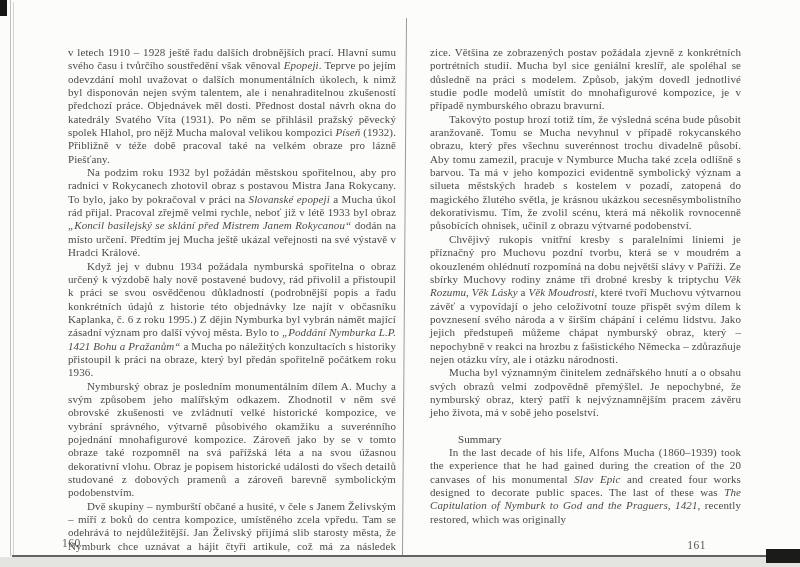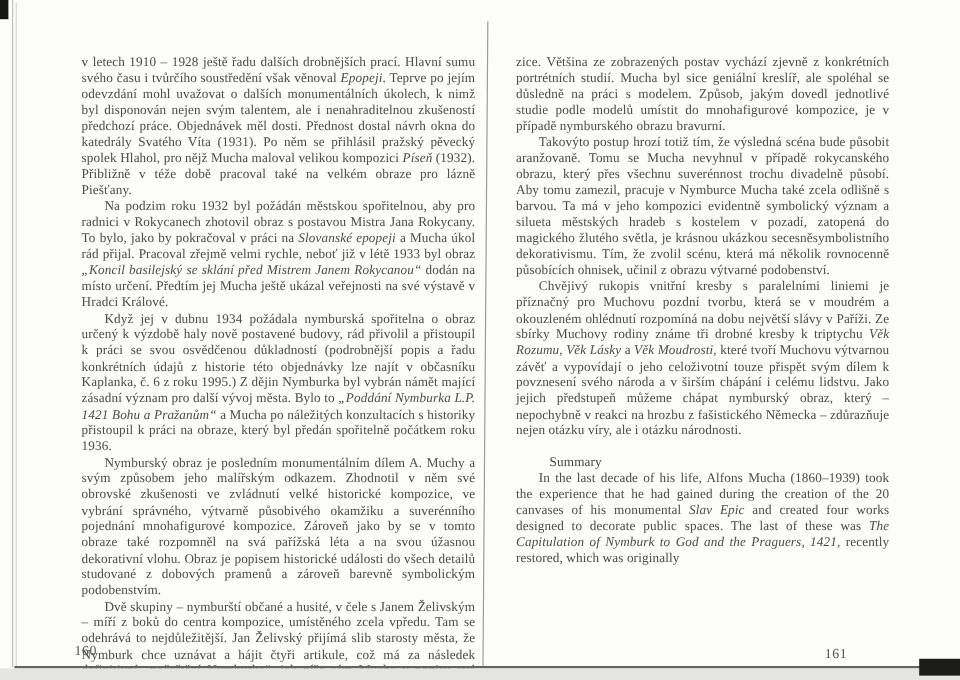--- a/index.html
+++ b/index.html
@@ -97,23 +97,24 @@
         <p class="ind"><span>Dvě skupiny – nymburští občané a husité, v čele s Janem Želivským – míří z boků do centra kompozice, umístěného zcela vpředu. Tam se odehrává to nejdůležitější. Jan Želivský přijímá slib starosty města, že Nymburk chce uznávat a hájit čtyři artikule, což má za následek definitivní „počeštění Nymburka“, jak píše sám Mucha v popisu své kompo-</span></p>
       </div>
     <div class="page-number pn-left">160</div>
   </div>
 
   <div class="gutter"></div>
 
   <div class="page">
     <div class="text-col col-right">
       <div id="right-paras">
-          <p><span>zice. Většina ze zobrazených postav vychází zjevně z konkrétních portrétních studií. Mucha byl sice geniální kreslíř, ale spoléhal se důsledně na práci s modelem. Způsob, jakým dovedl jednotlivé studie podle modelů umístit do mnohafigurové kompozice, je v případě nymburského obrazu bravurní.</span></p>
+          <p><span>zice. Většina ze zobrazených postav požádala zjevně z konkrétních portrétních studií. Mucha byl sice geniální kreslíř, ale spoléhal se důsledně na práci s modelem. Způsob, jakým dovedl jednotlivé studie podle modelů umístit do mnohafigurové kompozice, je v případě nymburského obrazu bravurní.</span></p>
           <p class="ind"><span>Takovýto postup hrozí totiž tím, že výsledná scéna bude působit aranžovaně. Tomu se Mucha nevyhnul v případě rokycanského obrazu, který přes všechnu suverénnost trochu divadelně působí. Aby tomu zamezil, pracuje v Nymburce Mucha také zcela odlišně s barvou. Ta má v jeho kompozici evidentně symbolický význam a silueta městských hradeb s kostelem v pozadí, zatopená do magického žlutého světla, je krásnou ukázkou secesněsymbolistního dekorativismu. Tím, že zvolil scénu, která má několik rovnocenně působících ohnisek, učinil z obrazu výtvarné podobenství.</span></p>
           <p class="ind"><span>Chvějivý rukopis vnitřní kresby s paralelními liniemi je příznačný pro Muchovu pozdní tvorbu, která se v moudrém a okouzleném ohlédnutí rozpomíná na dobu největší slávy v Paříži. Ze sbírky Muchovy rodiny známe tři drobné kresby k triptychu </span><span class="it">Věk Rozumu</span><span>, </span><span class="it">Věk Lásky</span><span> a </span><span class="it">Věk Moudrosti</span><span>, které tvoří Muchovu výtvarnou závěť a vypovídají o jeho celoživotní touze přispět svým dílem k povznesení svého národa a v širším chápání i celému lidstvu. Jako jejich předstupeň můžeme chápat nymburský obraz, který – nepochybně v reakci na hrozbu z fašistického Německa – zdůrazňuje nejen otázku víry, ale i otázku národnosti.</span></p>
+          <p class="ind"><span>Mucha byl významným činitelem zednářského hnutí a o obsahu svých obrazů velmi zodpovědně přemýšlel. Je nepochybné, že nymburský obraz, který patří k nejvýznamnějším pracem závěru jeho života, má v sobě jeho poselství.</span></p>
         </div>
       <h3 class="summary-heading">Summary</h3>
       <div id="summary-paras">
           <p class="ind"><span>In the last decade of his life, Alfons Mucha (1860–1939) took the experience that he had gained during the creation of the 20 canvases of his monumental </span><span class="it">Slav Epic</span><span> and created four works designed to decorate public spaces. The last of these was </span><span class="it">The Capitulation of Nymburk to God and the Praguers, 1421</span><span>, recently restored, which was originally</span></p>
         </div>
     </div>
     <div class="page-number pn-right">161</div>
   </div>
 
   <div class="bottom-line"></div>

